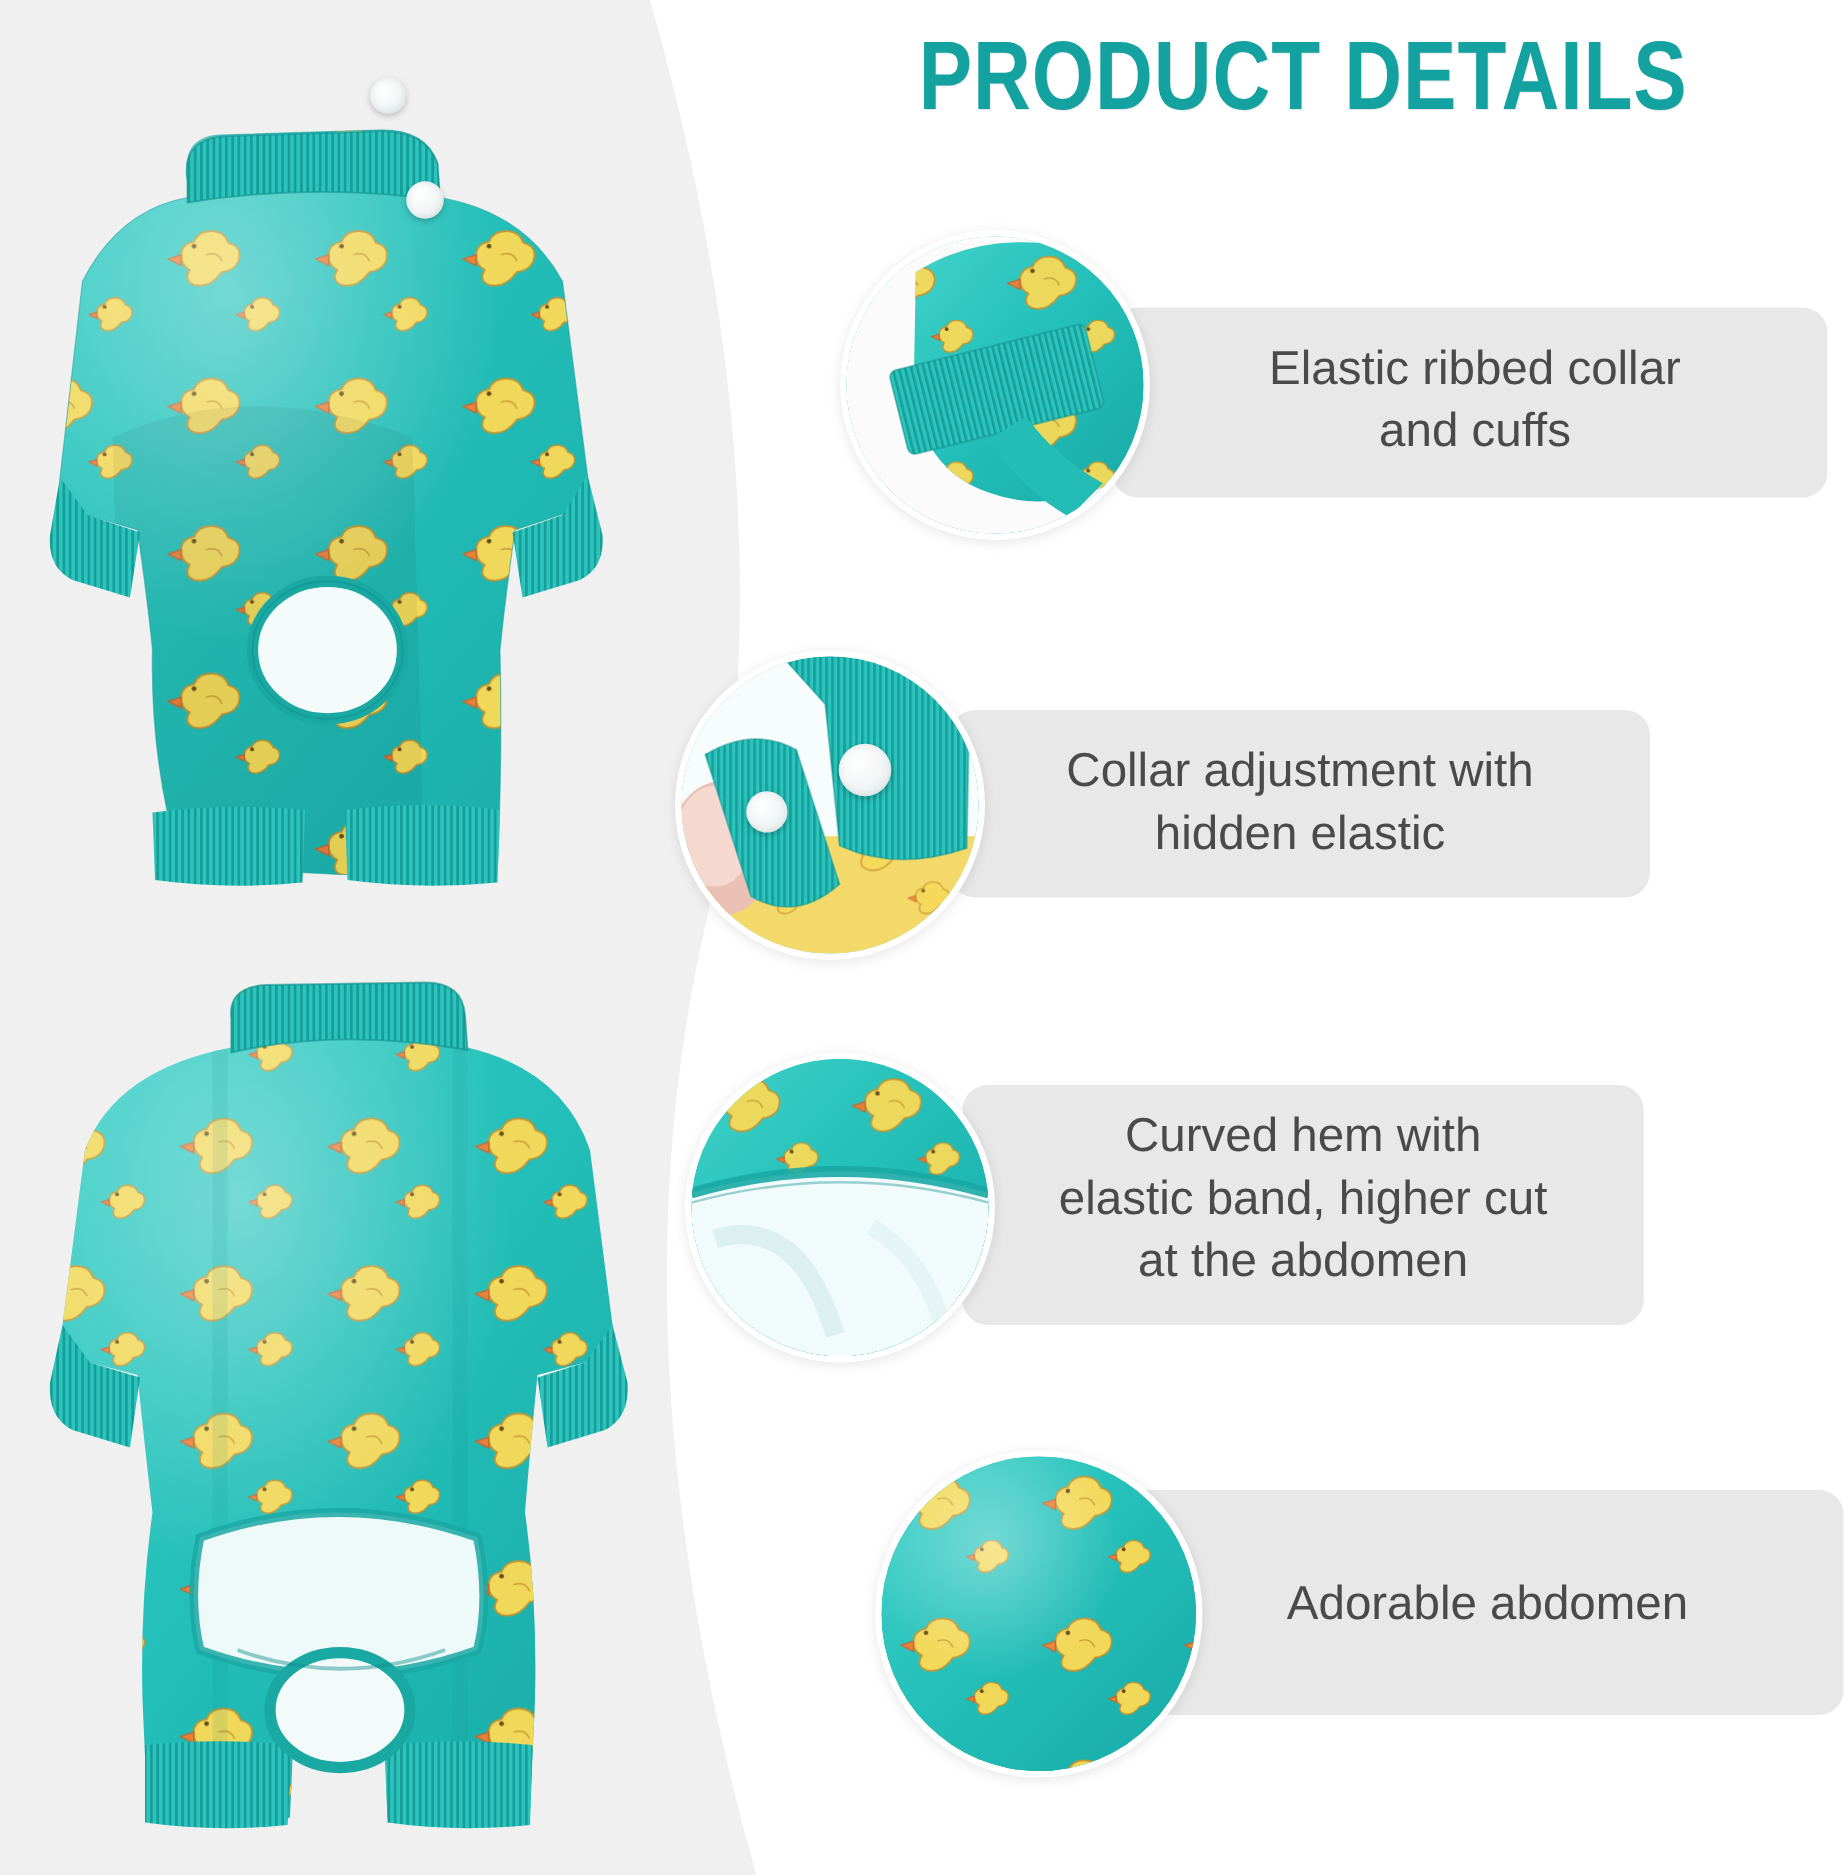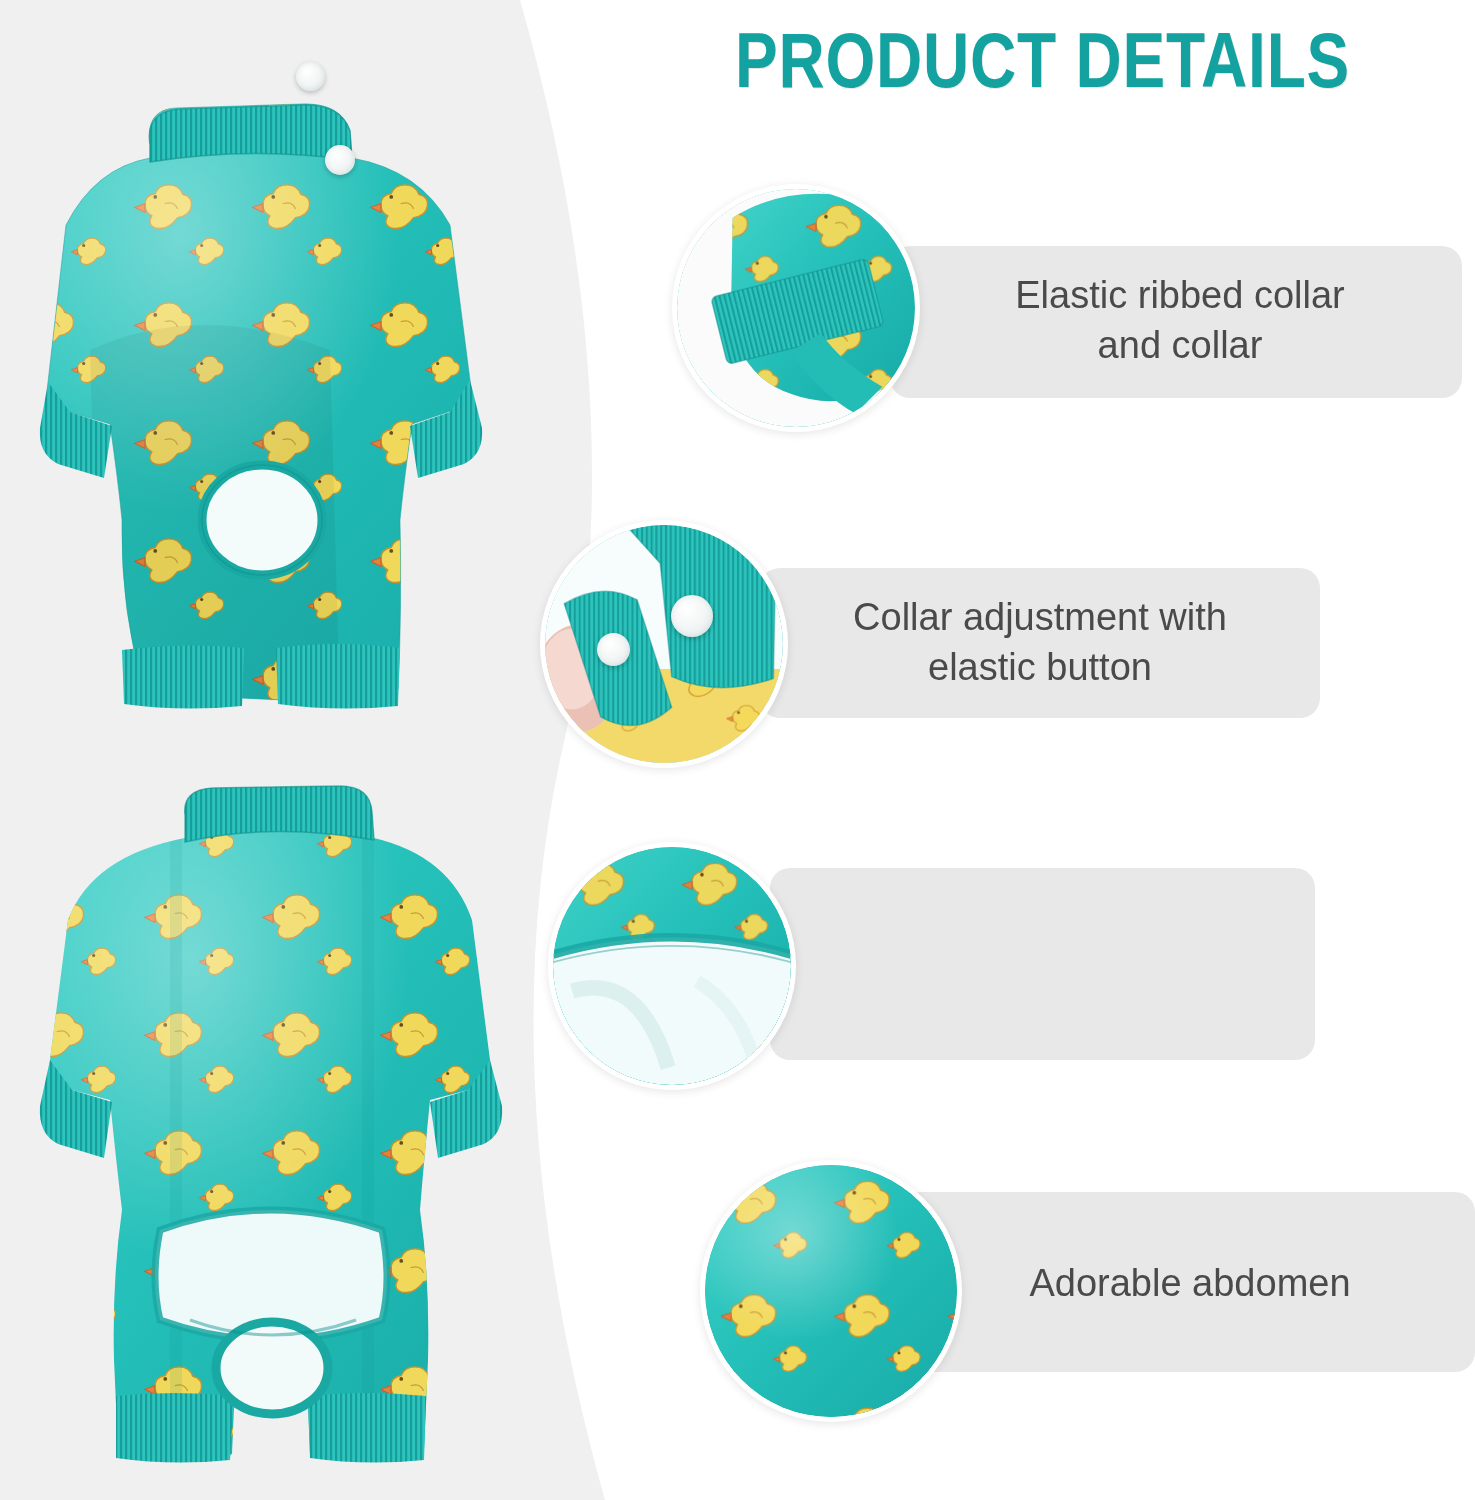--- a/index.html
+++ b/index.html
@@ -244,21 +244,21 @@
   </div>
 
   <div class="title">PRODUCT DETAILS</div>
 
   <div class="callout" style="left:0; top:0; width:1475px; height:1500px;">
 
     <div class="pill" style="left:890px; top:246px; width:572px; height:152px;"></div>
 
     <div class="pill-text" style="left:930px; top:270px; width:500px;">
       <div>Elastic ribbed collar</div>
-      <div>and collar</div>
+      <div>and cuffs</div>
     </div>
 
     <div class="photo-circle" style="left:672px; top:184px; width:248px; height:248px;">
       <div class="photo-inner">
         <div class="fabric"></div>
         <svg viewBox="0 0 248 248" style="position:absolute;inset:0;width:100%;height:100%;">
           <rect width="248" height="248" fill="#fbfbfb"></rect>
           <g>
             <path d="M58 30 Q120 -10 210 14 L248 60 L248 190 Q180 236 120 214
                      Q70 198 56 140 Z" fill="url(#fab1)"></path>
@@ -274,21 +274,21 @@
       </div>
     </div>
   </div>
 
   <div class="callout" style="left:0; top:12px; width:1475px; height:1500px;">
 
     <div class="pill" style="left:760px; top:556px; width:560px; height:150px;"></div>
 
     <div class="pill-text" style="left:790px; top:580px; width:500px;">
       <div>Collar adjustment with</div>
-      <div>elastic button</div>
+      <div>hidden elastic</div>
     </div>
 
     <div class="photo-circle" style="left:540px; top:508px; width:248px; height:248px;">
       <div class="photo-inner">
         <div class="fabric"></div>
         <svg viewBox="0 0 248 248" style="position:absolute;inset:0;width:100%;height:100%;">
           <rect width="248" height="248" fill="#f7fcfc"></rect>
           <rect x="0" y="150" width="248" height="98" fill="#f3d96a"></rect>
           <rect x="0" y="150" width="248" height="98" fill="url(#duckPat)" opacity="0.8"></rect>
           <ellipse cx="34" cy="160" rx="44" ry="56" fill="#ecc1b5"></ellipse>
@@ -301,20 +301,25 @@
         <div class="snap" style="left:126px; top:70px; width:42px; height:42px;"></div>
         <div class="snap" style="left:52px; top:108px; width:33px; height:33px;"></div>
       </div>
     </div>
   </div>
 
   <div class="callout" style="left:0; top:0; width:1475px; height:1500px;">
 
     <div class="pill" style="left:770px; top:868px; width:545px; height:192px;"></div>
 
+    <div class="pill-text" style="left:790px; top:884px; width:505px;">
+      <div>Curved hem with</div>
+      <div>elastic band, higher cut</div>
+      <div>at the abdomen</div>
+    </div>
 
     <div class="photo-circle" style="left:548px; top:842px; width:248px; height:248px;">
       <div class="photo-inner">
         <div class="fabric"></div>
         <svg viewBox="0 0 248 248" style="position:absolute;inset:0;width:100%;height:100%;">
           <rect width="248" height="248" fill="url(#fab1)"></rect>
           <rect width="248" height="248" fill="url(#duckPat)" opacity="0.95"></rect>
           <path d="M0 112 Q124 76 248 112 L248 248 L0 248 Z" fill="#f1fbfb"></path>
           <path d="M0 112 Q124 76 248 112" fill="none" stroke="#19a9a4" stroke-width="9" opacity="0.9"></path>
           <path d="M0 120 Q124 86 248 120" fill="none" stroke="#0e8f8b" stroke-width="2" opacity="0.4"></path>

